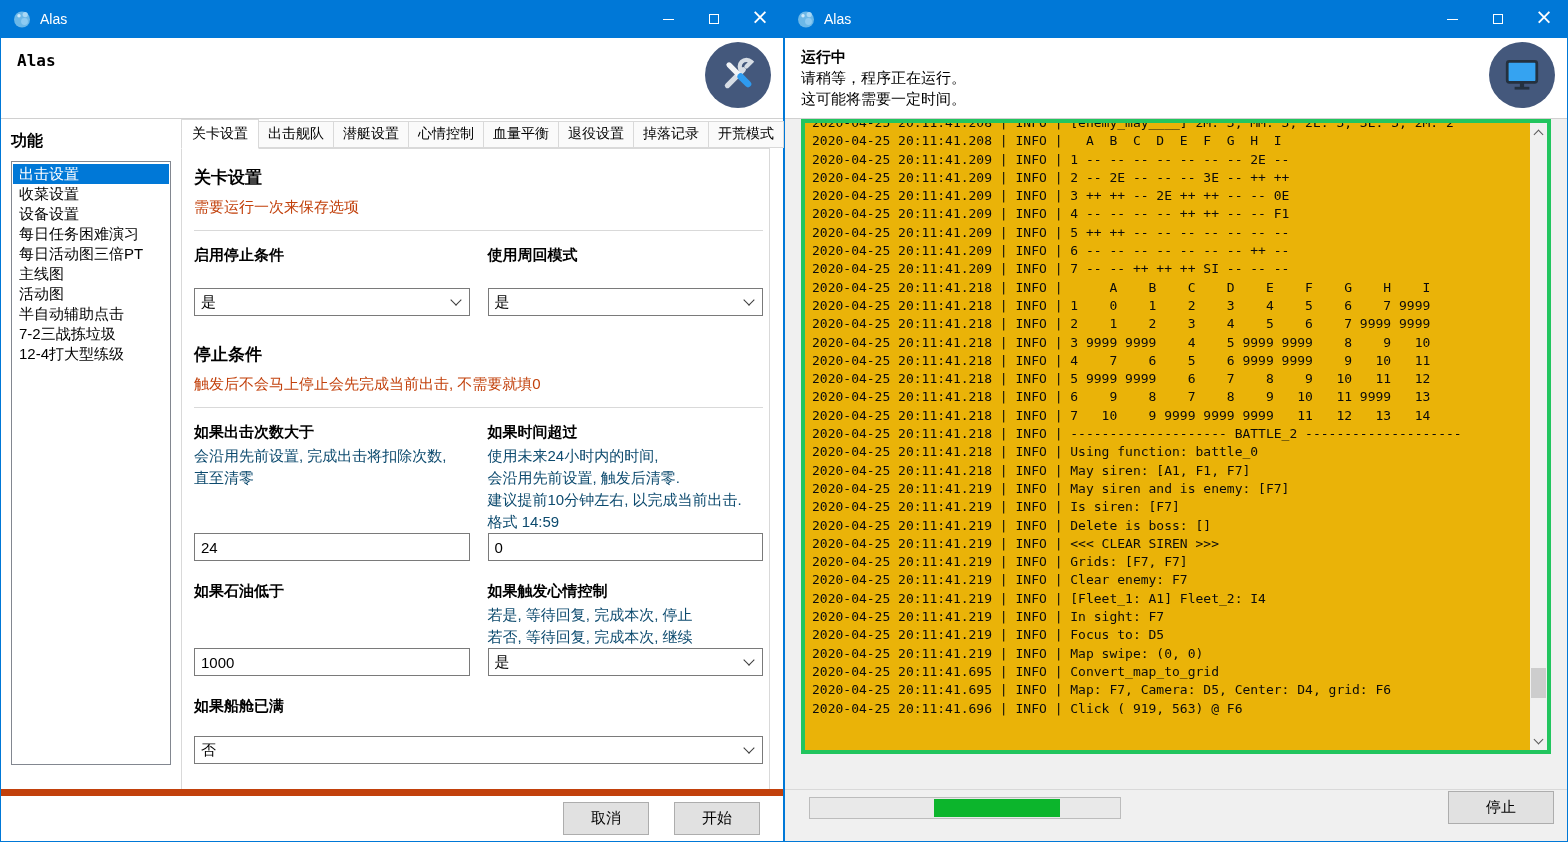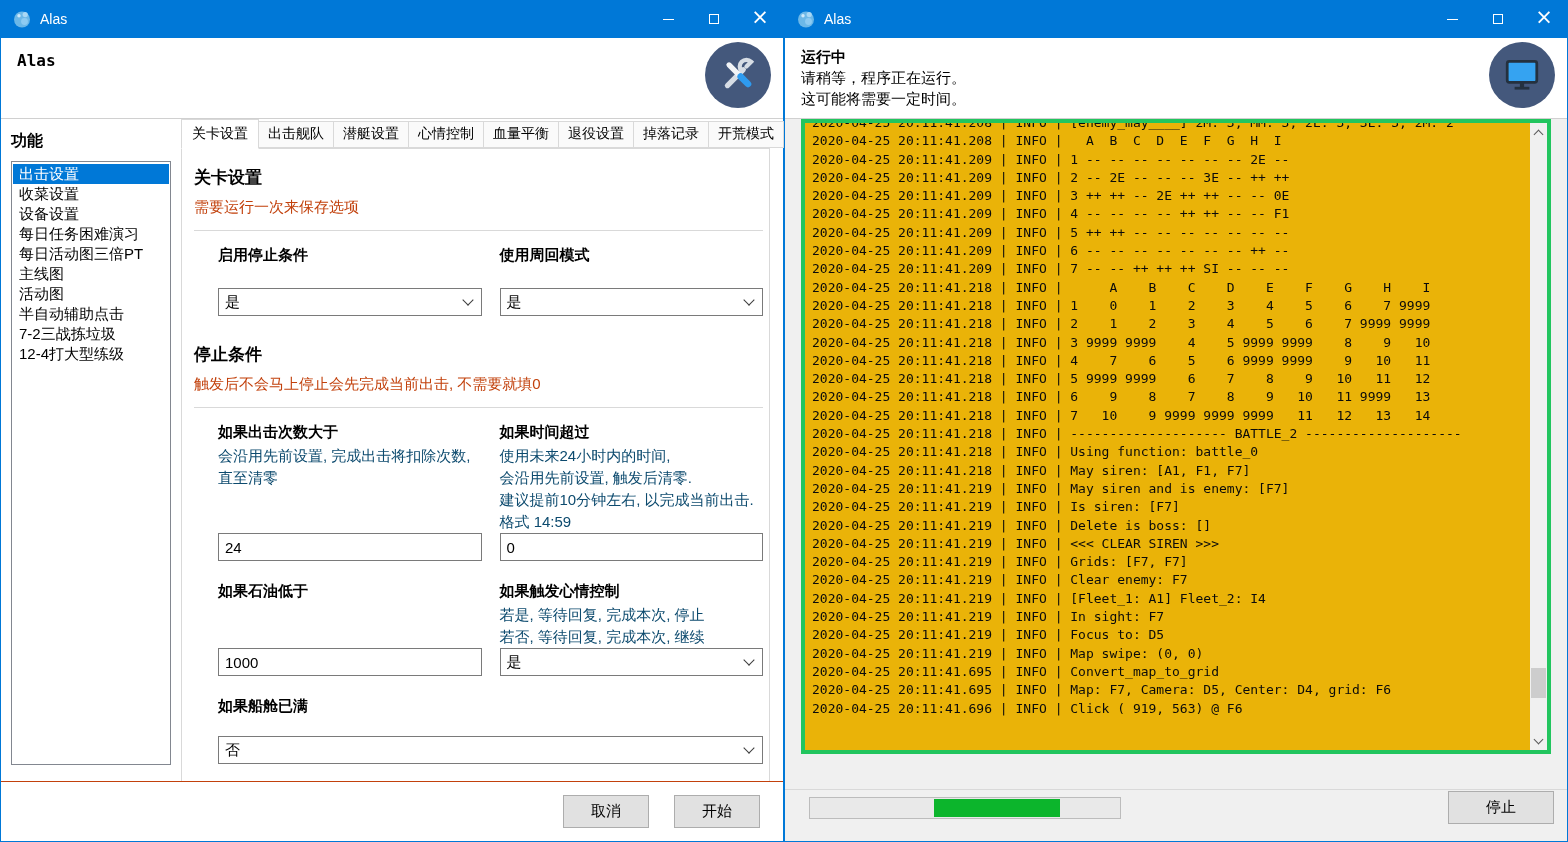--- a/index.html
+++ b/index.html
@@ -50,37 +50,37 @@
   .main { flex:1; display:flex; flex-direction:column; min-width:0; padding-right:13px; }
   .tabbar { display:flex; align-items:flex-end; height:29px; flex-shrink:0; position:relative; z-index:2; }
   .tab { font-size:14px; padding:3px 9px 4px; background:#fafafa; border:1px solid #d9d9d9; margin-right:-1px; white-space:nowrap; cursor:default; }
   .tab.active { background:#fff; border-bottom-color:#fff; padding:5px 10px 5px; margin-bottom:-1px; position:relative; z-index:3; }
   .notebook { flex:1; border:1px solid #d9d9d9; border-bottom:none; background:#fff; padding:17px 6px 0 12px; min-height:0; overflow:hidden; }
 
   .sec-title { font-size:17px; font-weight:bold; }
   .sec-title.mt { margin-top:27px; }
   .sec-sub { font-size:15px; color:#c2410c; margin-top:9px; }
   .hr { border-top:1px solid #d9d9d9; margin-top:13px; }
-  .frow { display:flex; gap:18px; margin-top:13px;margin-left:24px; }
+  .frow { display:flex; gap:18px; margin-top:13px; }
   .fcol { width:278px; display:flex; flex-direction:column; }
   .fcol.full { width:570px; }
   .flabel { font-size:15px; font-weight:bold; line-height:21px; }
   .fdesc { font-size:15px; color:#0c4a6e; line-height:22px; margin-top:3px; }
   .tinput, .tselect {
     margin-top:auto; height:28px; border:1px solid #7a7a7a; background:#fff;
     font-size:15px; font-family:inherit; padding:0 6px; width:100%;
   }
   .tselect { display:flex; align-items:center; justify-content:space-between; cursor:default; }
   .chev { width:8px; height:8px; border-left:1px solid #3c3c3c; border-bottom:1px solid #3c3c3c; transform:rotate(-45deg); margin:-4px 3px 0 0; flex-shrink:0; }
   .minh72 { min-height:72px; }
   .minh94 { min-height:94px; }
   .minh70 { min-height:69px; }
   .mt19 { margin-top:19px; }
 
-  .footer { height:60px; flex-shrink:0; border-top:1px solid #c2410c; background:#fff;
+  .footer { height:52px; flex-shrink:0; border-top:7px solid #c2410c; background:#fff;
     display:flex; align-items:center; justify-content:flex-end; gap:25px; padding-right:23px; }
   .btn { min-width:86px; height:33px; background:#e1e1e1; border:1px solid #adadad;
     font-size:15px; font-family:inherit; display:flex; align-items:center; justify-content:center; cursor:default; }
 
   
   .body-right { flex:1; min-height:0; background:#f0f0f0; display:flex; flex-direction:column; }
   .status-label { font-size:15px; margin:9px 18px 6px; }
   .logbox { flex:1; margin:0 16px 35px; background:#eab308; border:4px solid #22c55e; position:relative; overflow:hidden; min-height:0; }
   .loglines {
     position:absolute; top:0; left:0; right:17px; bottom:0;

